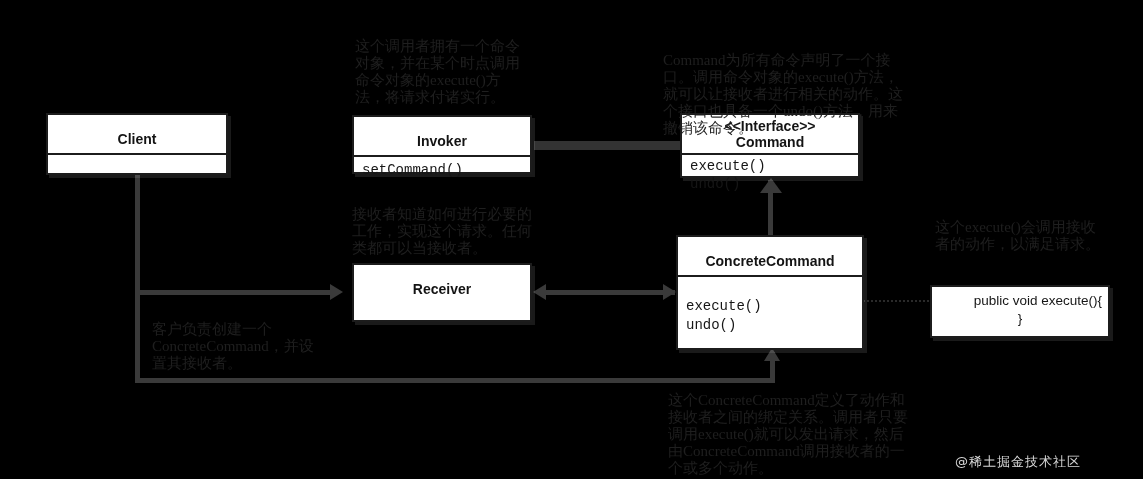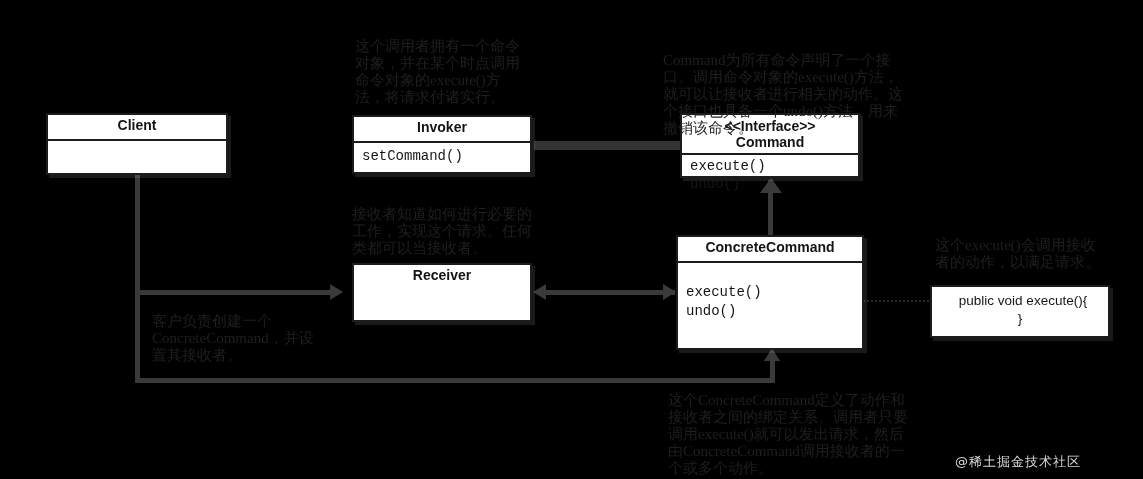--- a/index.html
+++ b/index.html
@@ -24,21 +24,21 @@
     background: #ffffff;
     border: 2px solid #1c1c1c;
     box-sizing: border-box;
     box-shadow: 3px 3px 0 rgba(255,255,255,0.10);
   }
   .uml-title {
     text-align: center;
     font-weight: bold;
     color: #141414;
     font-size: 14px;
-    padding: 2px 4px 6px 4px;
+    padding: 16px 4px 6px 4px;
     line-height: 16px;
     box-sizing: border-box;
   }
   .uml-title.iface {
     padding: 3px 4px 3px 4px;
   }
   .uml-sep {
     border-top: 2px solid #1c1c1c;
   }
   .uml-section {
@@ -56,21 +56,21 @@
     position: absolute;
     background: #ffffff;
     border: 2px solid #1c1c1c;
     box-sizing: border-box;
     color: #161616;
     font-size: 13.5px;
     line-height: 18px;
     padding: 5px 6px;
     box-shadow: 3px 3px 0 rgba(255,255,255,0.10);
   }
-  .note-l1 { text-align: center; padding-left: 6px; }
+  .note-l1 { text-align: right; padding-left: 6px; }
   .note-c  { text-align: center; }
 
   
   .line-h, .line-v {
     position: absolute;
     background: #3a3a3a;
   }
   .line-thick-h {
     position: absolute;
     background: #333333;
@@ -193,21 +193,21 @@
     <div class="note-l1">public void execute(){</div>
     <div class="note-c">}</div>
   </div>
 
   <div class="annot" style="left:355px; top:38px; width:175px;">这个调用者拥有一个命令对象，并在某个时点调用命令对象的execute()方法，将请求付诸实行。</div>
 
   <div class="annot" style="left:663px; top:52px; width:245px;">Command为所有命令声明了一个接口。调用命令对象的execute()方法，就可以让接收者进行相关的动作。这个接口也具备一个undo()方法，用来撤销该命令。</div>
 
   <div class="annot" style="left:352px; top:206px; width:185px;">接收者知道如何进行必要的工作，实现这个请求。任何类都可以当接收者。</div>
 
-  <div class="annot" style="left:152px; top:313px; width:175px;">客户负责创建一个ConcreteCommand，并设置其接收者。</div>
-
-  <div class="annot" style="left:935px; top:237px; width:175px;">这个execute()会调用接收者的动作，以满足请求。</div>
+  <div class="annot" style="left:152px; top:321px; width:175px;">客户负责创建一个ConcreteCommand，并设置其接收者。</div>
+
+  <div class="annot" style="left:935px; top:219px; width:175px;">这个execute()会调用接收者的动作，以满足请求。</div>
 
   <div class="annot" style="left:668px; top:392px; width:250px;">这个ConcreteCommand定义了动作和接收者之间的绑定关系。调用者只要调用execute()就可以发出请求，然后由ConcreteCommand调用接收者的一个或多个动作。</div>
 
   <div class="watermark" style="left:955px; top:453px;">@稀土掘金技术社区</div>
 
 </div>
 
 </body></html>

